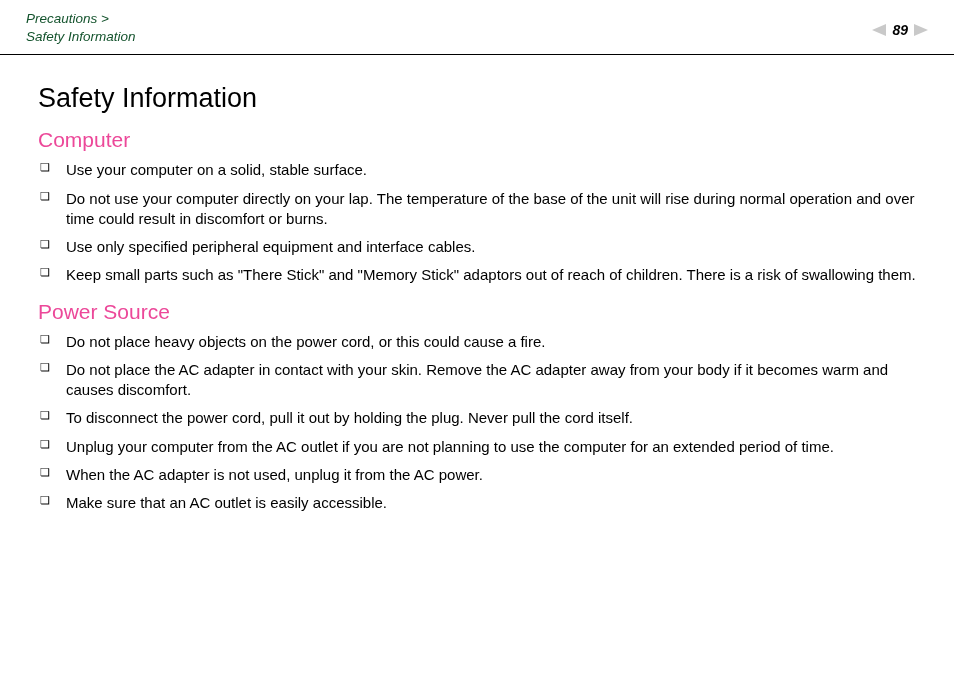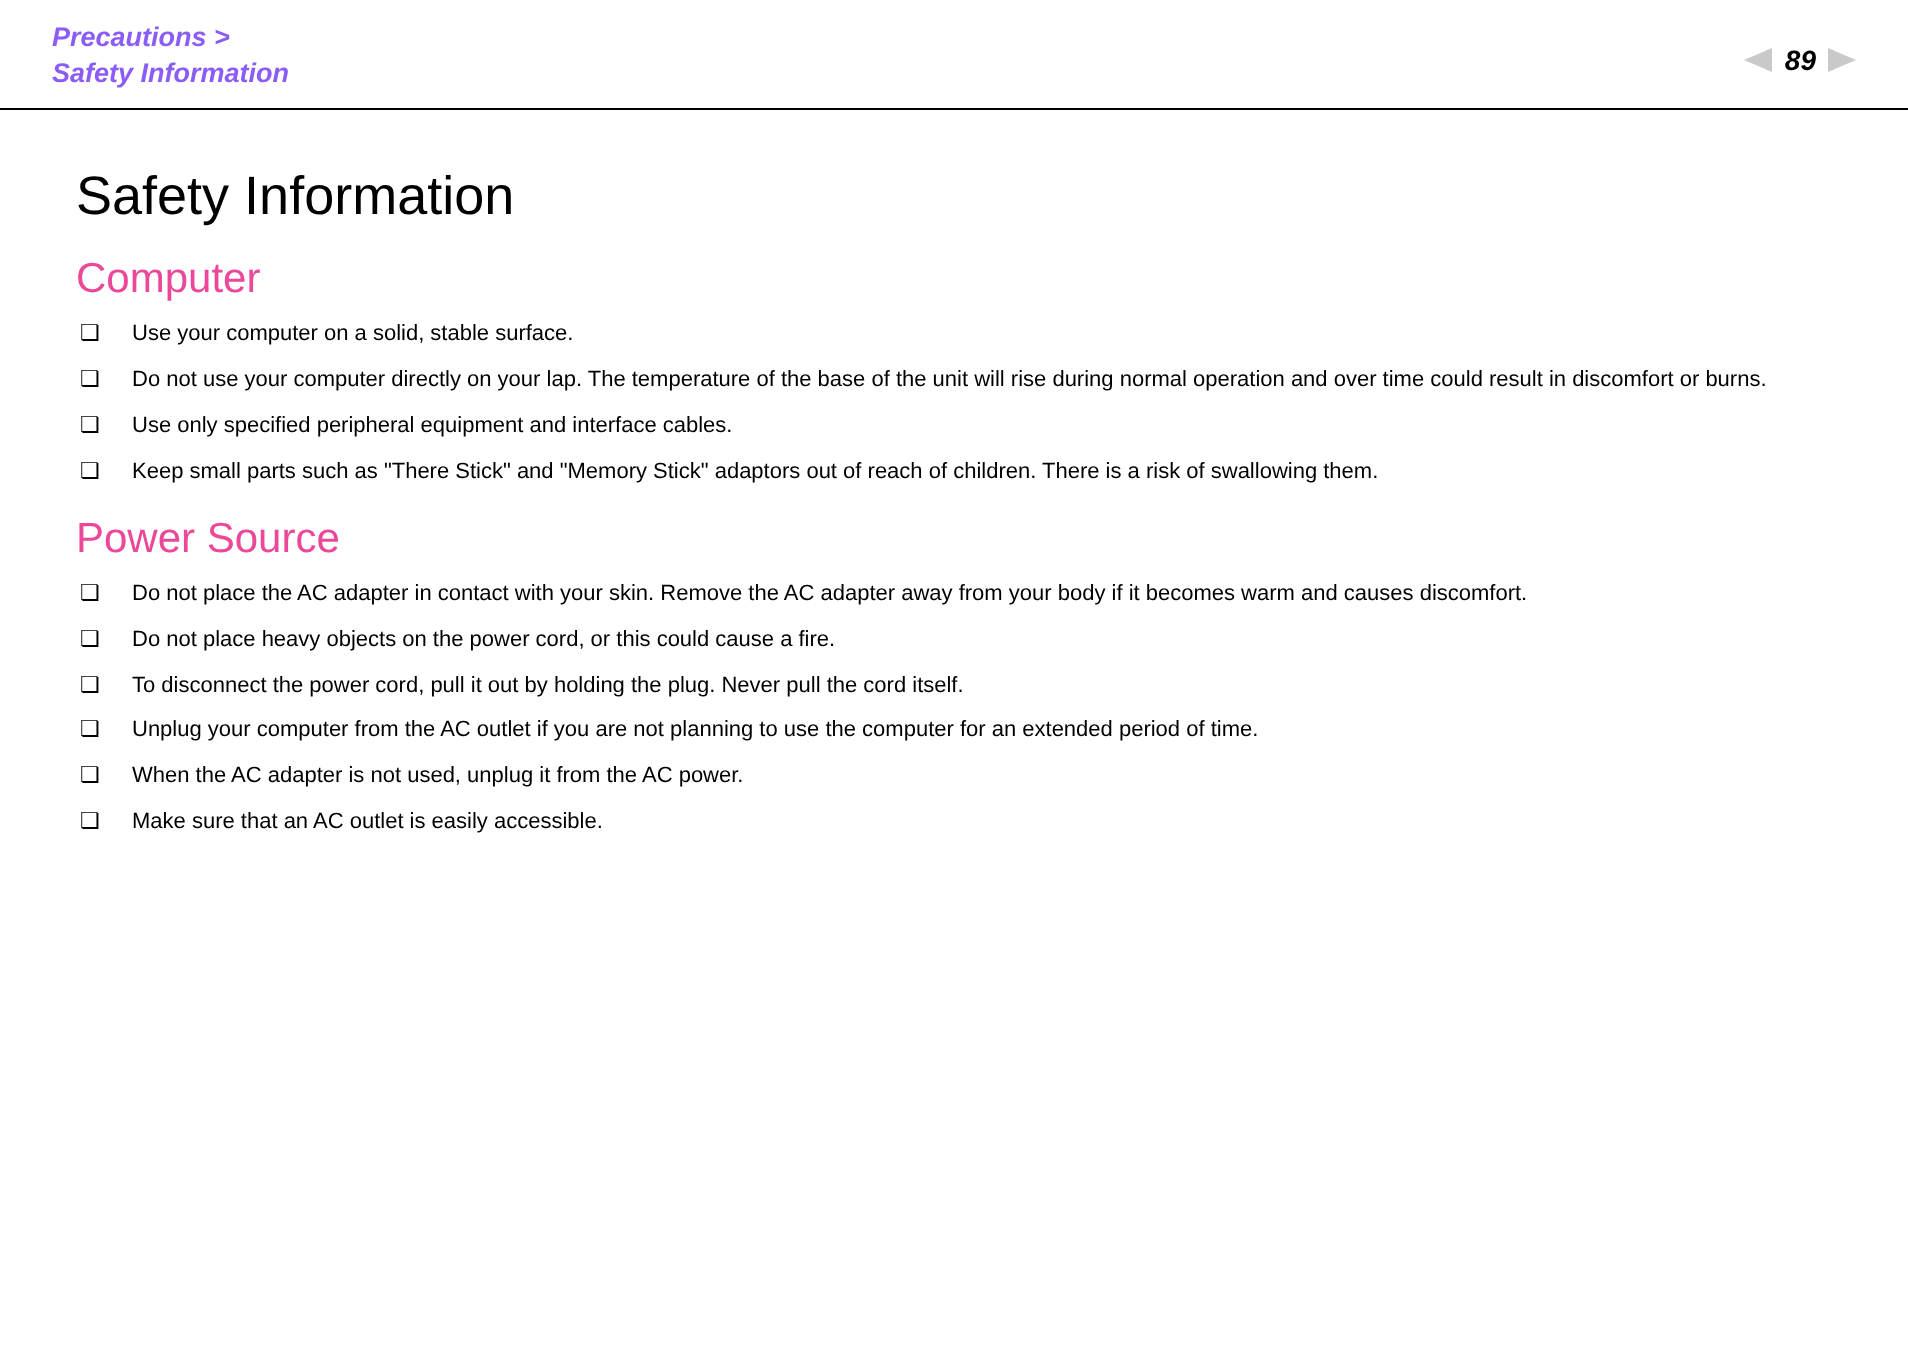--- a/index.html
+++ b/index.html
@@ -13,22 +13,22 @@
     background: #fff;
   }
   .header {
     display: flex;
     justify-content: space-between;
     align-items: flex-start;
     padding: 10px 26px 8px 26px;
     border-bottom: 1px solid #000;
   }
   .breadcrumb {
-    color: #8b5cf6;
-    font-weight: bold;
+    color: #14532d;
+    font-weight: normal;
     font-style: italic;
     font-size: 13.5px;
     line-height: 1.35;
   }
   .page-nav {
     display: flex;
     align-items: center;
     gap: 6px;
     padding-top: 12px;
   }
@@ -54,21 +54,21 @@
     color: #ec4899;
   }
   ul.bullets {
     list-style: none;
     padding: 0;
     margin: 0 0 14px 0;
   }
   ul.bullets li {
     position: relative;
     padding-left: 28px;
-    font-size: 11px;
+    font-size: 15px;
     line-height: 1.35;
     margin: 0 0 8px 0;
     color: #000;
   }
   ul.bullets li::before {
     content: "❏";
     position: absolute;
     left: 2px;
     top: 0;
     font-size: 11px;
@@ -110,20 +110,20 @@
   <h2 class="section-title">Computer</h2>
   <ul class="bullets">
     <li>Use your computer on a solid, stable surface.</li>
     <li>Do not use your computer directly on your lap. The temperature of the base of the unit will rise during normal operation and over time could result in discomfort or burns.</li>
     <li>Use only specified peripheral equipment and interface cables.</li>
     <li>Keep small parts such as "There Stick" and "Memory Stick" adaptors out of reach of children. There is a risk of swallowing them.</li>
   </ul>
 
   <h2 class="section-title">Power Source</h2>
   <ul class="bullets">
+    <li>Do not place heavy objects on the power cord, or this could cause a fire.</li>
     <li>Do not place the AC adapter in contact with your skin. Remove the AC adapter away from your body if it becomes warm and causes discomfort.</li>
-    <li>Do not place heavy objects on the power cord, or this could cause a fire.</li>
     <li>To disconnect the power cord, pull it out by holding the plug. Never pull the cord itself.</li>
     <li>Unplug your computer from the AC outlet if you are not planning to use the computer for an extended period of time.</li>
     <li>When the AC adapter is not used, unplug it from the AC power.</li>
     <li>Make sure that an AC outlet is easily accessible.</li>
   </ul>
 </div>
 
 </body></html>

